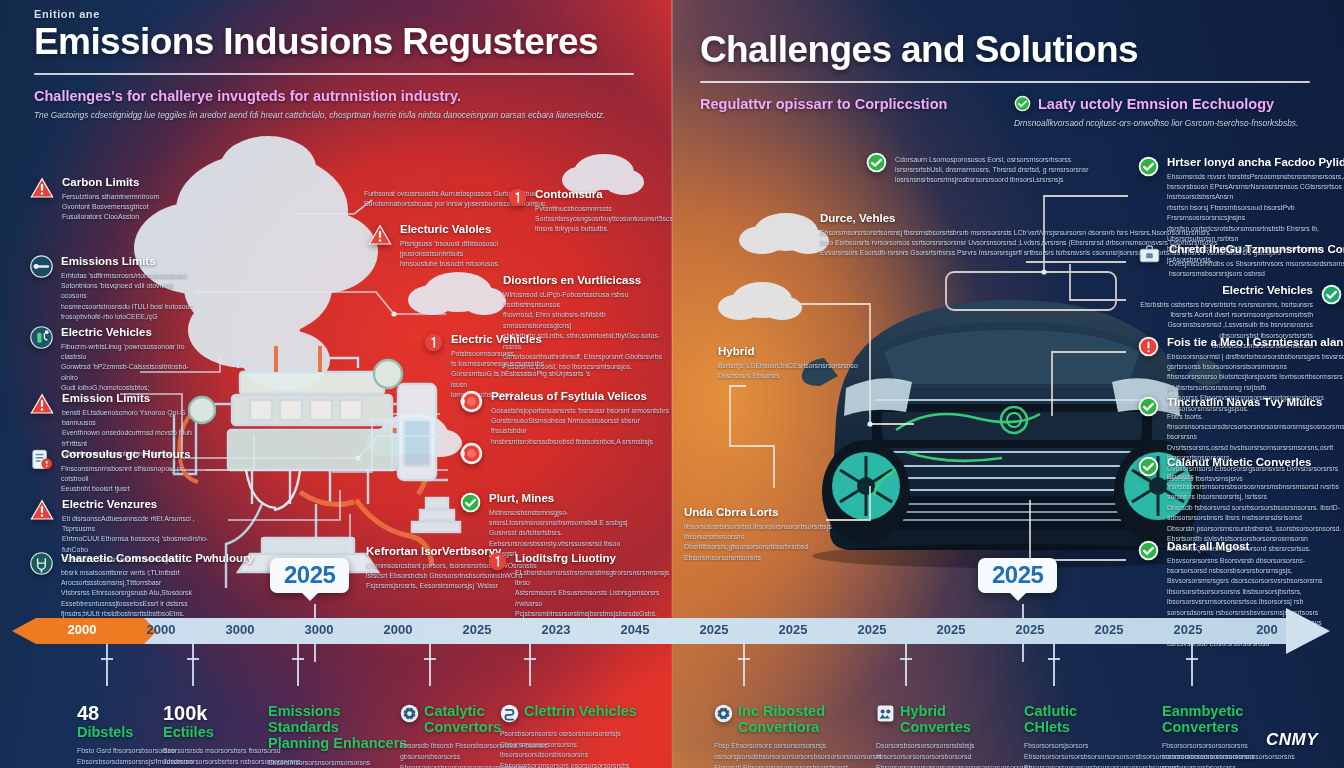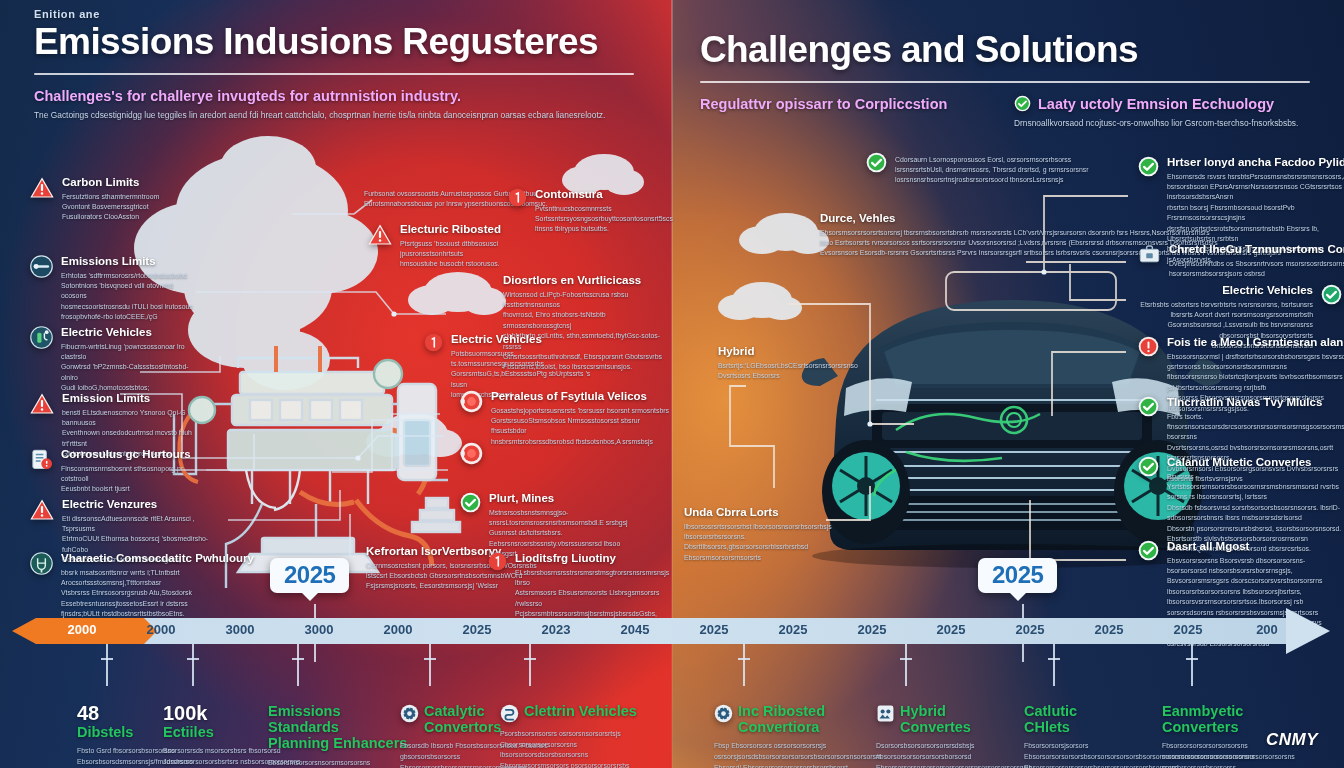--- a/index.html
+++ b/index.html
@@ -31,21 +31,21 @@
   .hdr-l { left:34px; top:8px; width:600px; }
   .hdr-r { left:700px; top:8px; width:610px; }
   .eyebrow { font-size:11px; font-weight:700; letter-spacing:.6px; color:#cfe0f2;
     text-shadow:0 1px 2px rgba(0,0,0,.5); margin-bottom:2px; }
   .h1 { font-size:37px; font-weight:800; color:#fff; letter-spacing:-.6px;
     line-height:1.08; text-shadow:0 2px 5px rgba(0,0,0,.45); white-space:nowrap; }
   .rule { height:2px; background:rgba(255,255,255,.78); margin:11px 0 12px 0; border-radius:2px; }
   .sub { font-size:14.5px; font-weight:700; color:#f0abfc; line-height:1.25;
     text-shadow:0 1px 3px rgba(0,0,0,.5); }
   .subtext { font-size:8.4px; color:#c6d6e8; line-height:1.45; margin-top:4px;
-    text-shadow:0 1px 2px rgba(0,0,0,.45); max-width:580px; }
+    text-shadow:0 1px 2px rgba(0,0,0,.45); max-width:580px;font-style:italic; }
   .hdr-cols { display:flex; gap:18px; }
   .hdr-cols > div { flex:1; }
   .hdr-sub-row { display:flex; align-items:flex-start; gap:7px; }
 
   
   .item { position:absolute; display:flex; gap:8px; align-items:flex-start; }
   .item .txt { }
   .item .t-title { font-size:11.5px; font-weight:800; color:#ffffff; line-height:1.15;
     text-shadow:0 1px 3px rgba(0,0,0,.55); white-space:nowrap; }
   .item .t-body { font-size:6.9px; color:#c2d3e6; line-height:1.5; margin-top:2.5px;
@@ -433,21 +433,21 @@
       </div>
       <div class="item" style="left: 368px; top: 223px; width: 182px;">
         <span class="ic">
           <svg width="24" height="24" viewBox="0 0 24 24">
             <path d="M12 2.6L22.6 21H1.4z" fill="#e8413a" stroke="#fdf2f1" stroke-width="1.2"></path>
             <rect x="10.9" y="8" width="2.2" height="7" rx="1" fill="#fff"></rect>
             <circle cx="12" cy="17.6" r="1.25" fill="#fff"></circle>
           </svg>
         </span>
         <div class="txt">
-          <div class="t-title">Electuric Ribosted</div>
+          <div class="t-title">Electuric Valoles</div>
           <div class="t-body" style="white-space:pre-line">Ptsrtgsuss ’bsouust  dtbbsosusci jpusronsstsonhrtsuts
 hmsoustube  busocbt rstoorusos.</div>
         </div>
       </div>
       <div class="item" style="left: 503px; top: 265px; width: 170px; margin-top: 9px;">
         <div class="txt">
           <div class="t-title">Diosrtlors en Vurtlicicass</div>
           <div class="t-body" style="white-space:pre-line">Wirtosnsod cLiPçb-Fobosrtsscrusa rsbsu lrsstbsrtnsnsunsos
 fhovrrosd, Ehro stnobsrs-tsNtsbtb srmossnsborossgtcnsj
 siobbtbrrtn sciLntbs, sthn,ssmrtoebd,fbytGsc-sotos-rssrss

